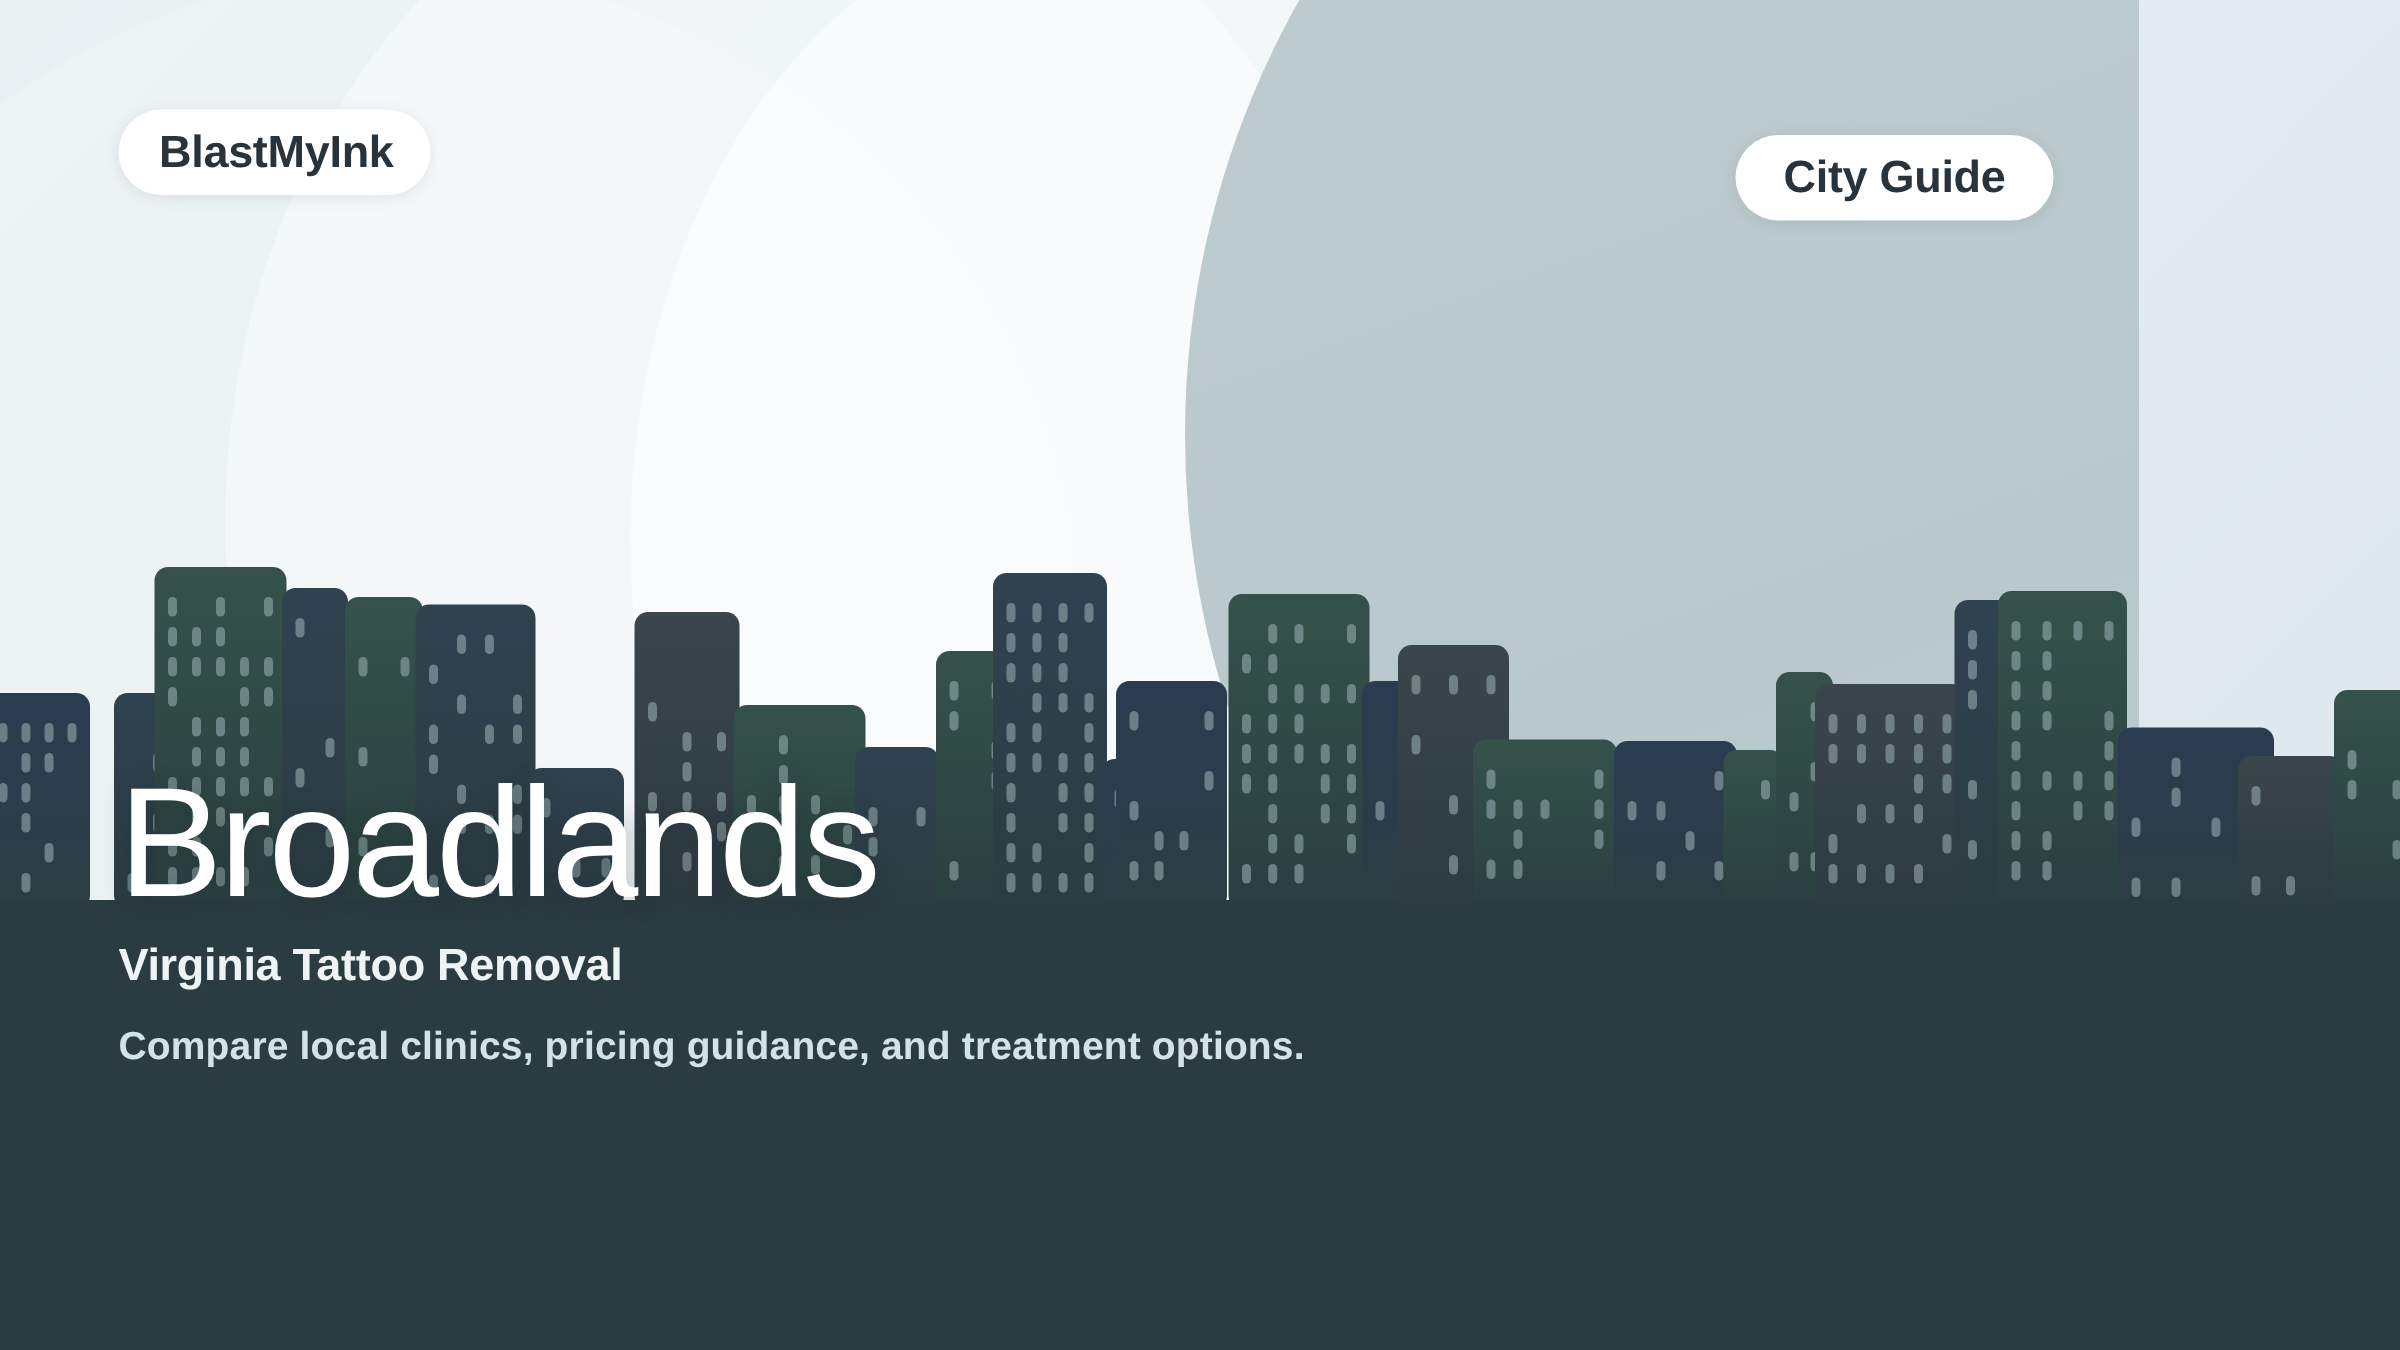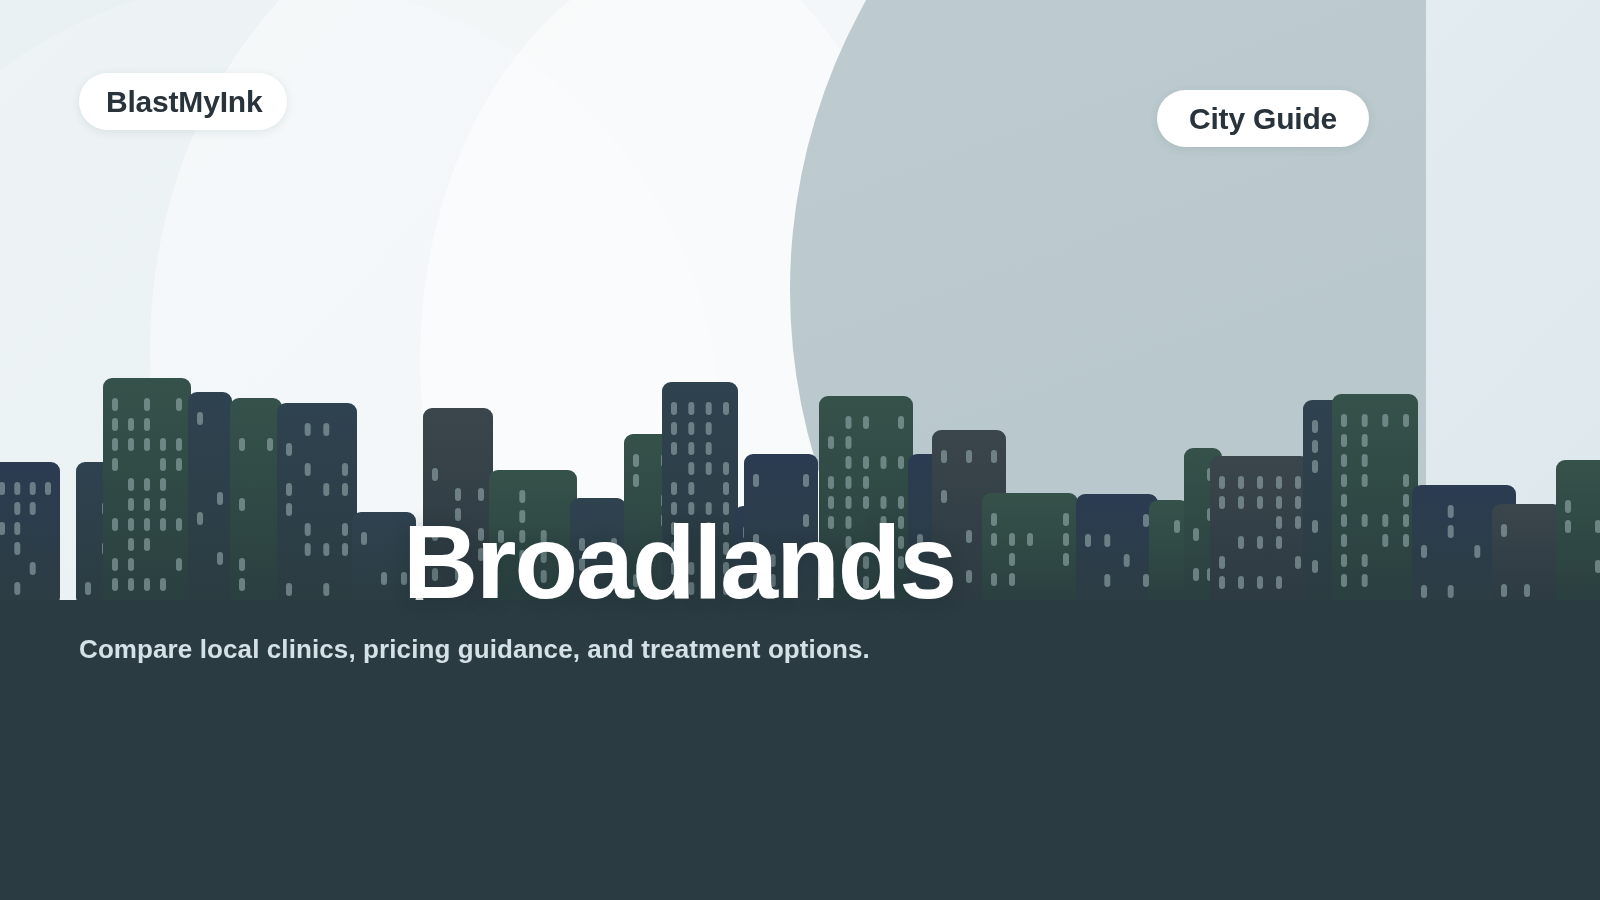--- a/index.html
+++ b/index.html
@@ -100,25 +100,24 @@
 
   
   .copy {
     position:absolute;
     left:79px; top:510px;
     width:1200px;
   }
   .city-title {
     font-size:104px;
     line-height:104px;
-    font-weight:bold;
+    font-weight:normal;
     color:#ffffff;
     letter-spacing:-2px;
     text-shadow:0 2px 18px rgba(20,35,40,0.30);
-    text-align:center;
   }
   .service-line {
     margin-top:12px;
     font-size:30px;
     line-height:36px;
     font-weight:bold;
     color:#eef4f6;
     letter-spacing:-0.2px;
   }
   .tagline {
@@ -534,16 +533,17 @@
   <div class="badge badge-brand">
     <span class="badge-text">BlastMyInk</span>
   </div>
 
   <div class="badge badge-kind">
     <span class="badge-text">City Guide</span>
   </div>
 
   <div class="copy">
     <div class="city-title">Broadlands</div>
+    <div class="service-line">Virginia Tattoo Removal</div>
     <div class="tagline">Compare local clinics, pricing guidance, and treatment options.</div>
   </div>
 
 </div>
 
 </body></html>

